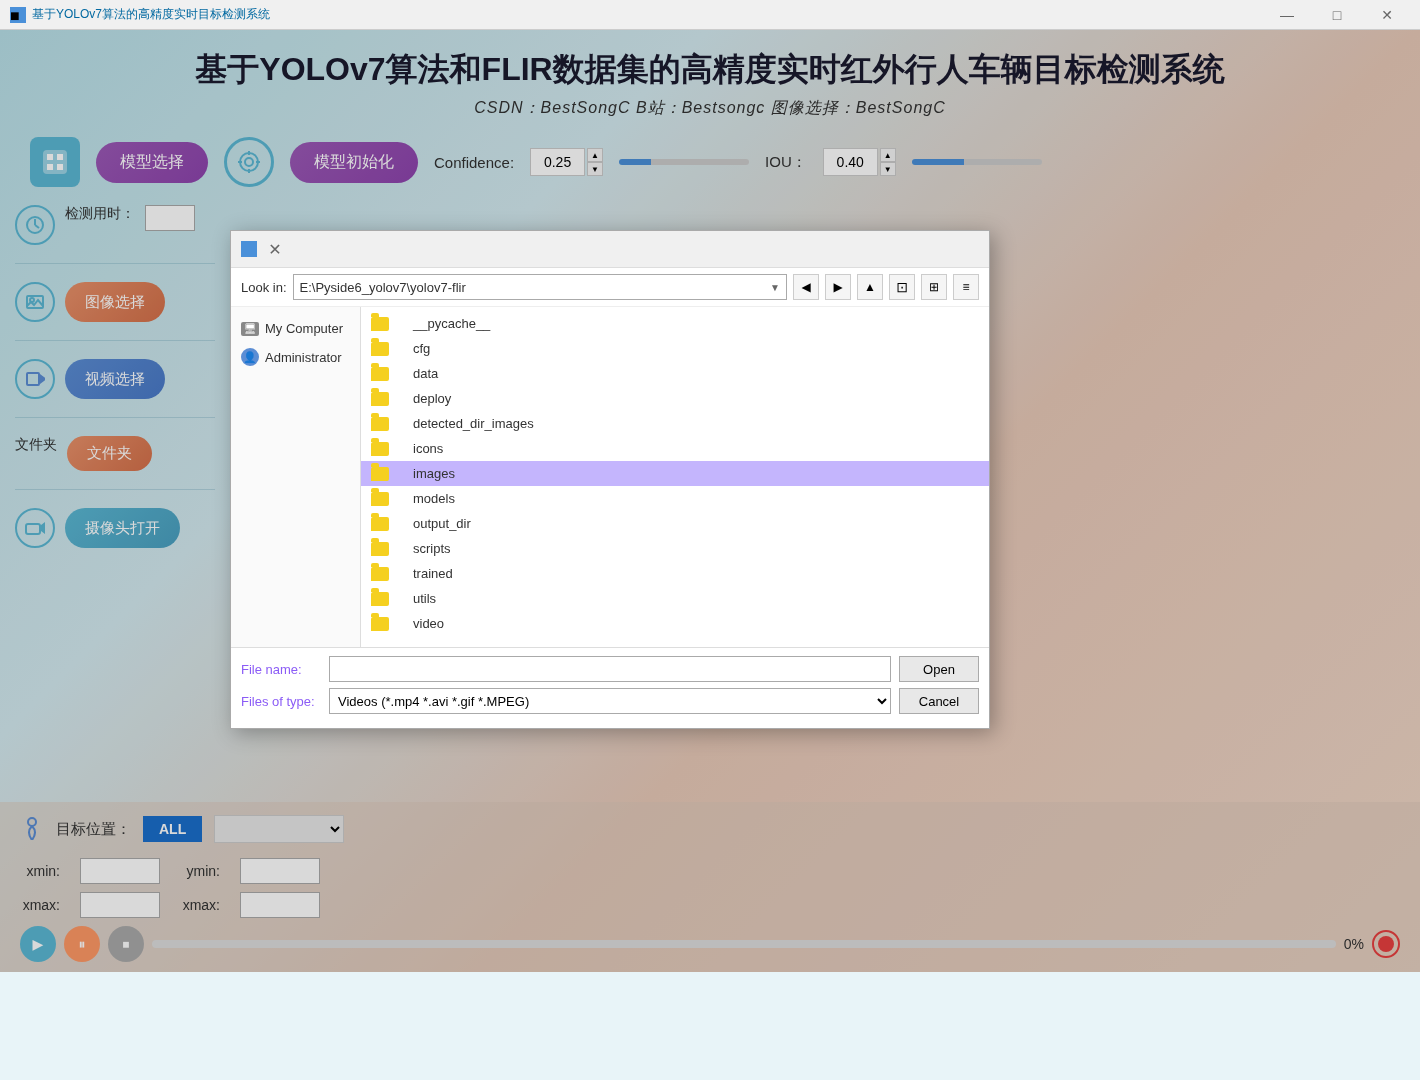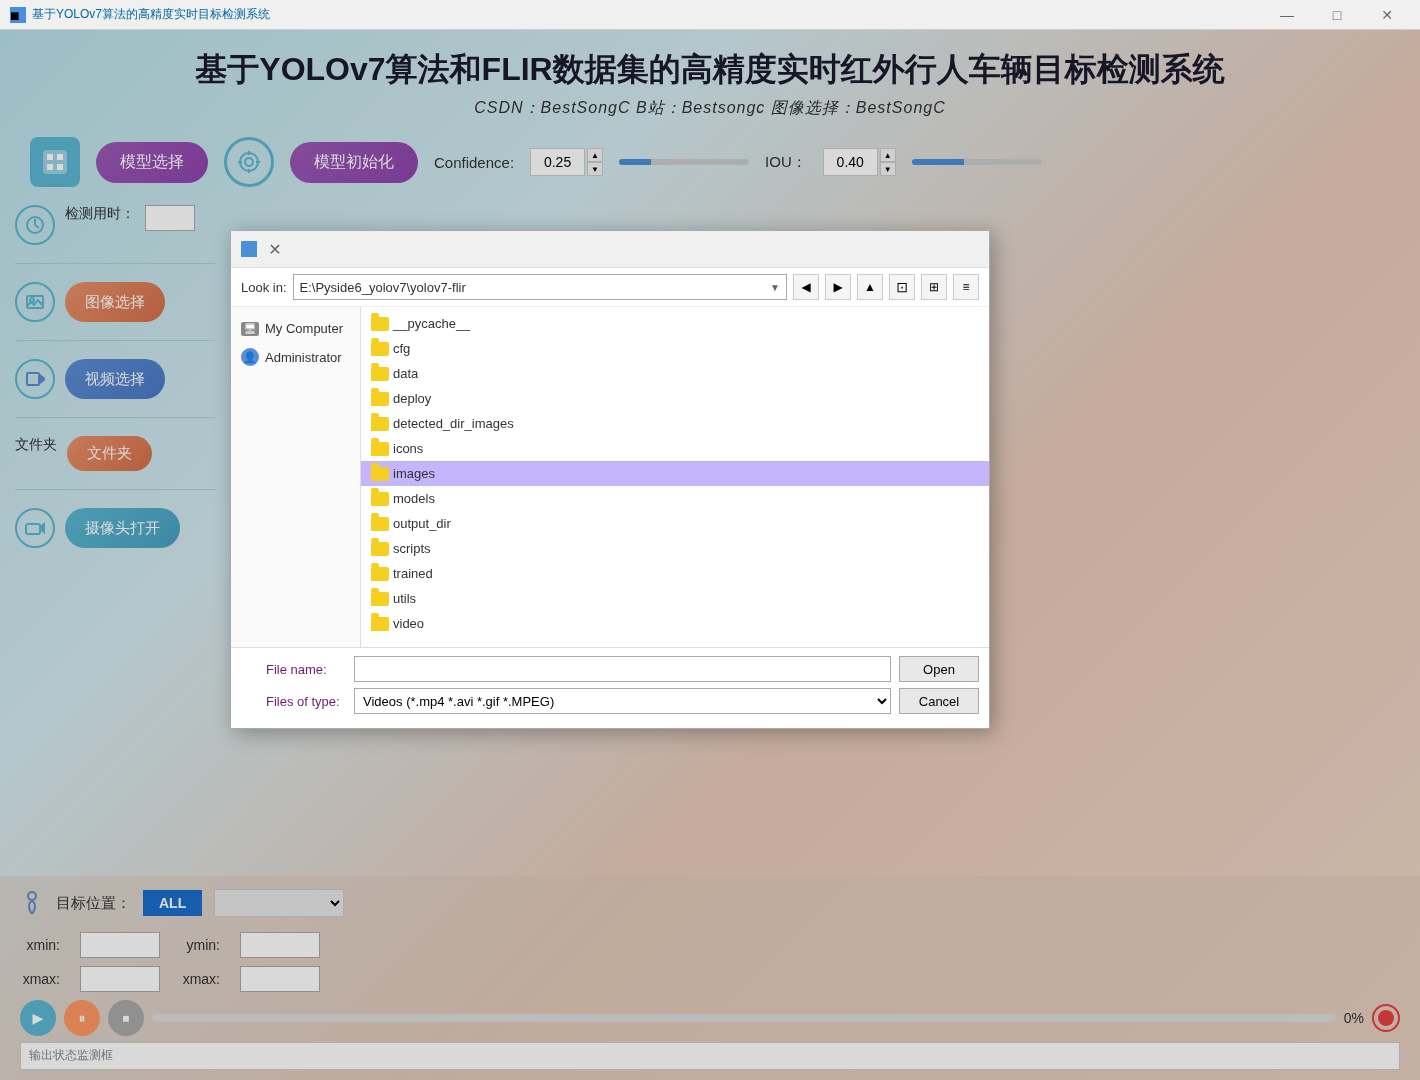--- a/index.html
+++ b/index.html
@@ -16,21 +16,21 @@
       user-select: none;
     }
     .title-bar-icon { width: 16px; height: 16px; background: #4a90d9; margin-right: 6px; }
     .title-bar-text { font-size: 12px; color: #0369a1; flex: 1; }
     .title-bar-controls { display: flex; gap: 4px; }
     .title-bar-btn { width: 46px; height: 30px; border: none; background: transparent; cursor: pointer; font-size: 14px; color: #666; }
 
     
     .app-container {
       width: 1420px;
-      height: 1050px;
+      height: 942px;
       background: linear-gradient(135deg, #b8e0e8 0%, #d4eaf0 30%, #e8c9b8 60%, #f0d8c8 100%);
       position: relative;
       overflow: hidden;
     }
 
     
     .app-header {
       text-align: center;
       padding: 18px 0 10px;
     }
@@ -413,21 +413,21 @@
     .dialog-right {
       flex: 1;
       overflow-y: auto;
       padding: 4px 0;
     }
     .file-item {
       display: flex;
       align-items: center;
       padding: 5px 10px;
       cursor: pointer;
-      gap: 4px;
+      gap: 24px;
       font-size: 13px;
       color: #333;
     }
     .file-item.selected { background: #c4b5fd; }
     .folder-icon-file {
       width: 18px; height: 14px;
       background: #f5d020;
       border-radius: 2px 2px 2px 0;
       position: relative;
       flex-shrink: 0;
@@ -445,21 +445,21 @@
     .dialog-footer {
       border-top: 1px solid #ddd;
       padding: 8px 10px;
     }
     .footer-row {
       display: flex;
       align-items: center;
       margin-bottom: 6px;
       gap: 8px;
     }
-    .footer-label { font-size: 13px; color: #701a75; width: 80px; margin-left: 25px; }
+    .footer-label { font-size: 13px; color: #8b5cf6; width: 80px; }
     .footer-input {
       flex: 1;
       height: 26px;
       border: 1px solid #aaa;
       padding: 0 6px;
       font-size: 13px;
     }
     .footer-btn {
       width: 80px; height: 26px;
       border: 1px solid #aaa;
@@ -638,23 +638,20 @@
       <button class="pause-btn">⏸</button>
       <button class="stop-btn">⏹</button>
       <div class="progress-bar-container"></div>
       <span class="progress-percent">0%</span>
       <div style="position:relative; width:28px; height:28px;">
         <button class="record-btn">
           <div class="record-inner"></div>
         </button>
       </div>
     </div>
-    <div class="status-bar">
-      <span>输出状态监测框</span>
-    </div>
   </div>
 
   <div class="modal-backdrop"></div>
 
   <div class="file-dialog">
 
     <div class="dialog-titlebar">
       <div class="dialog-title-icon"></div>
       <button class="dialog-close">✕</button>
     </div>

